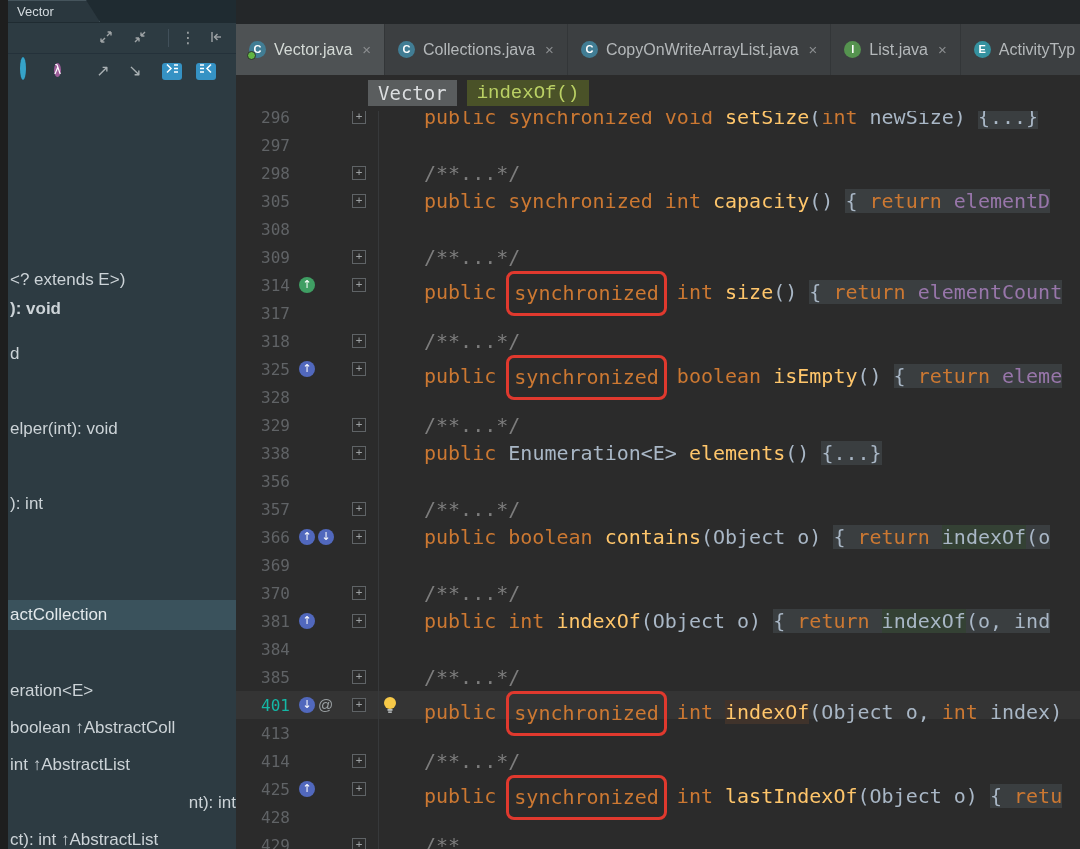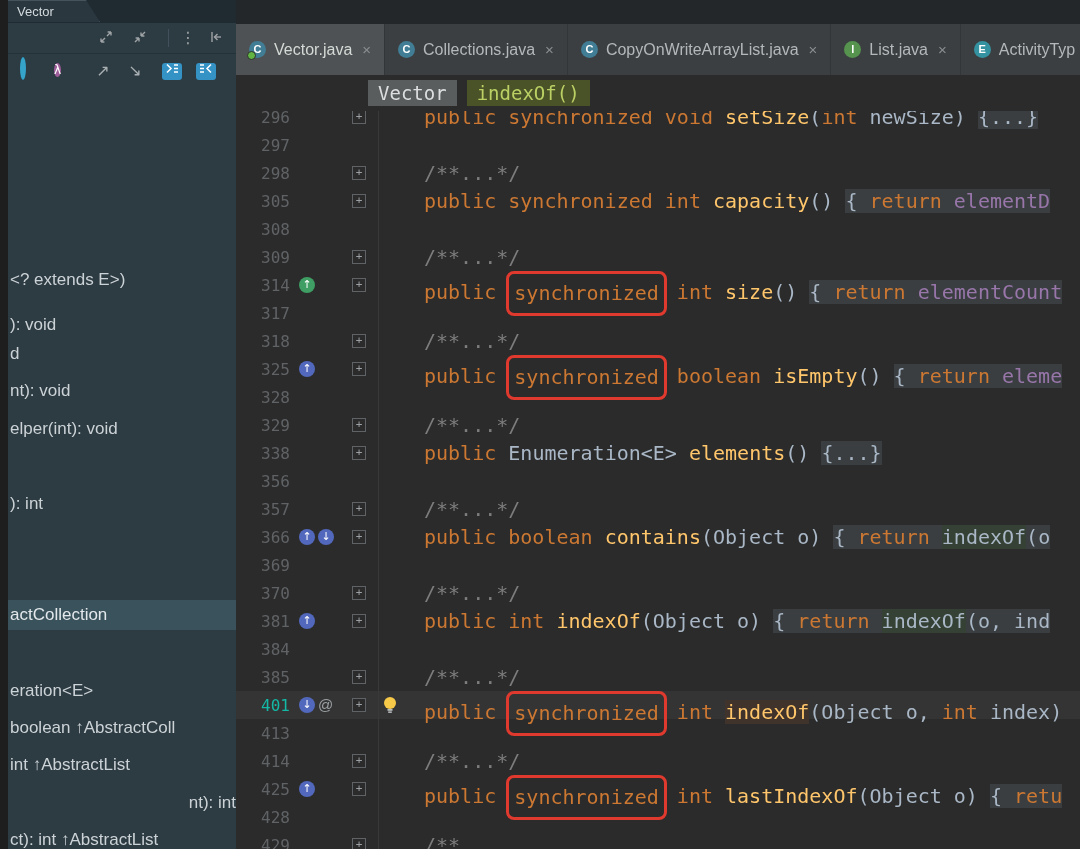--- a/index.html
+++ b/index.html
@@ -72,21 +72,21 @@
   .bg-write{background:var(--hl-write);}
   .redbox{display:inline-block;border:3px solid var(--red);border-radius:8px;padding:8px 5px;margin:0 -2px;
           line-height:23px;vertical-align:-1px;}
   .bulb{position:absolute;left:146px;top:5px;}
 
   
   .chipbar{position:absolute;left:0;top:0;width:852px;height:36px;background:var(--editor-bg);z-index:3;
            display:flex;align-items:center;gap:10px;padding-left:132px;box-sizing:border-box;}
   .chip{font-family:"DejaVu Sans Mono",monospace;font-size:19px;padding:2px 10px;cursor:pointer;}
   .chip.gray{background:var(--chip-gray-bg);color:var(--chip-gray-fg);}
-  .chip.green{background:var(--chip-green-bg);color:var(--chip-green-fg);}
+  .chip.green{background:var(--chip-green-bg);color:var(--chip-green-fg);font-family:Liberation Mono, monospace;}
 </style>
 </head>
 <body>
 
 <div class="stage">
 
   <div class="panel">
     <div class="panel-top">
       <div class="tool-tab">Vector</div>
     </div>
@@ -137,23 +137,22 @@
           <svg width="20" height="17" viewBox="0 0 20 17" fill="none" stroke="#ffffff" stroke-width="1.5">
             <path d="M15 4.5l-4 4 4 4"></path>
               <path d="M4 5h4M4 8.5h4M4 12h4"></path>
           </svg>
         </span>
       </span>
     </div>
 
     <div class="structure">
         <div class="sitem" style="top: 173px;">&lt;? extends E&gt;)</div>
-        <div class="sitem" style="top: 218px;">): void</div>
+        <div class="sitem" style="top: 202px; font-weight: bold;">): void</div>
         <div class="sitem" style="top: 247px;">d</div>
-        <div class="sitem" style="top: 284px;">nt): void</div>
         <div class="sitem" style="top: 322px;">elper(int): void</div>
         <div class="sitem" style="top: 397px;">): int</div>
         <div class="sitem sel" style="top: 505px;">actCollection</div>
         <div class="sitem" style="top: 584px;">eration&lt;E&gt;</div>
         <div class="sitem" style="top: 621px;">boolean ↑AbstractColl</div>
         <div class="sitem" style="top: 658px;">int ↑AbstractList</div>
         <div class="sitem" style="top: 696px; text-align: right;">nt): int</div>
         <div class="sitem" style="top: 733px;">ct): int ↑AbstractList</div>
       </div>
   </div>

